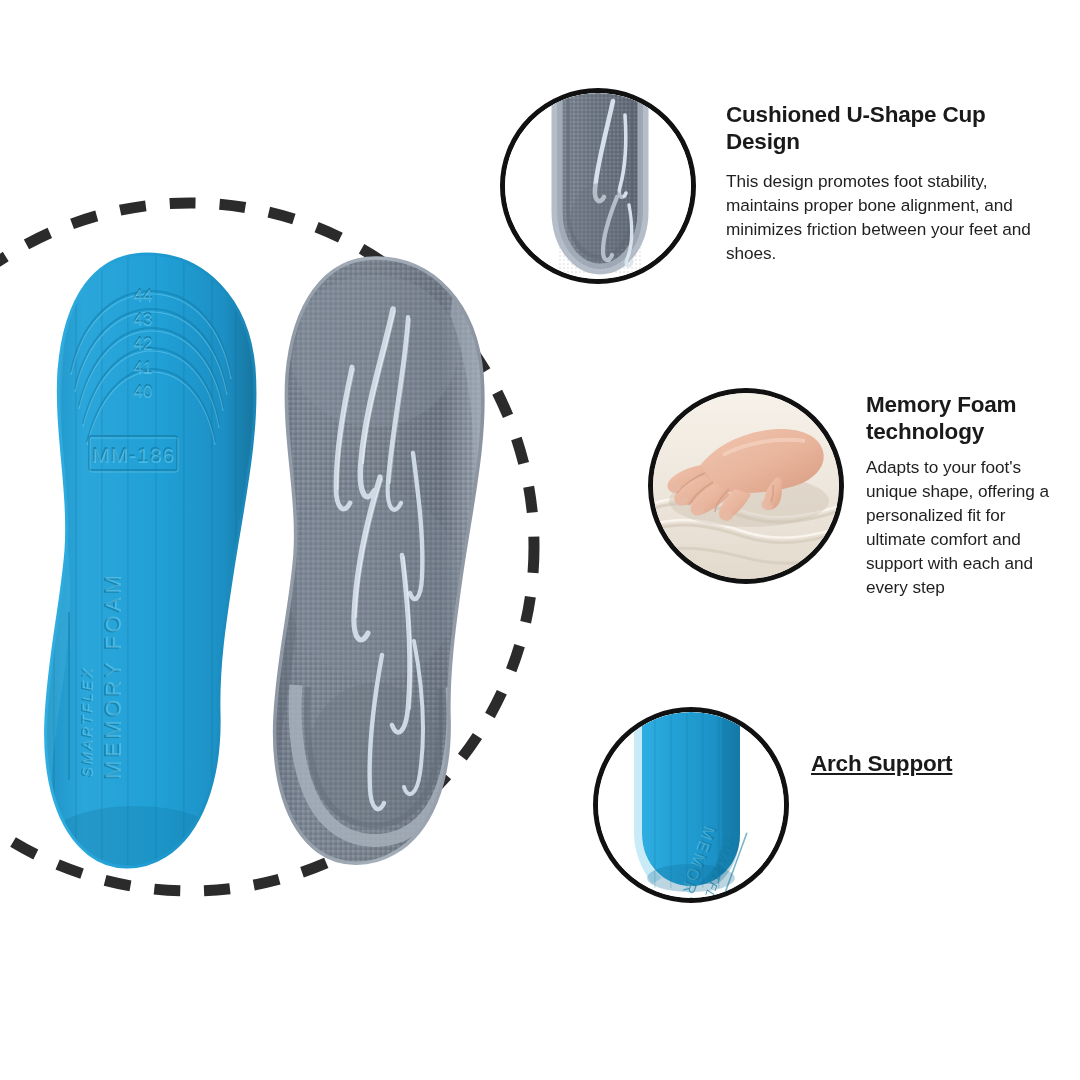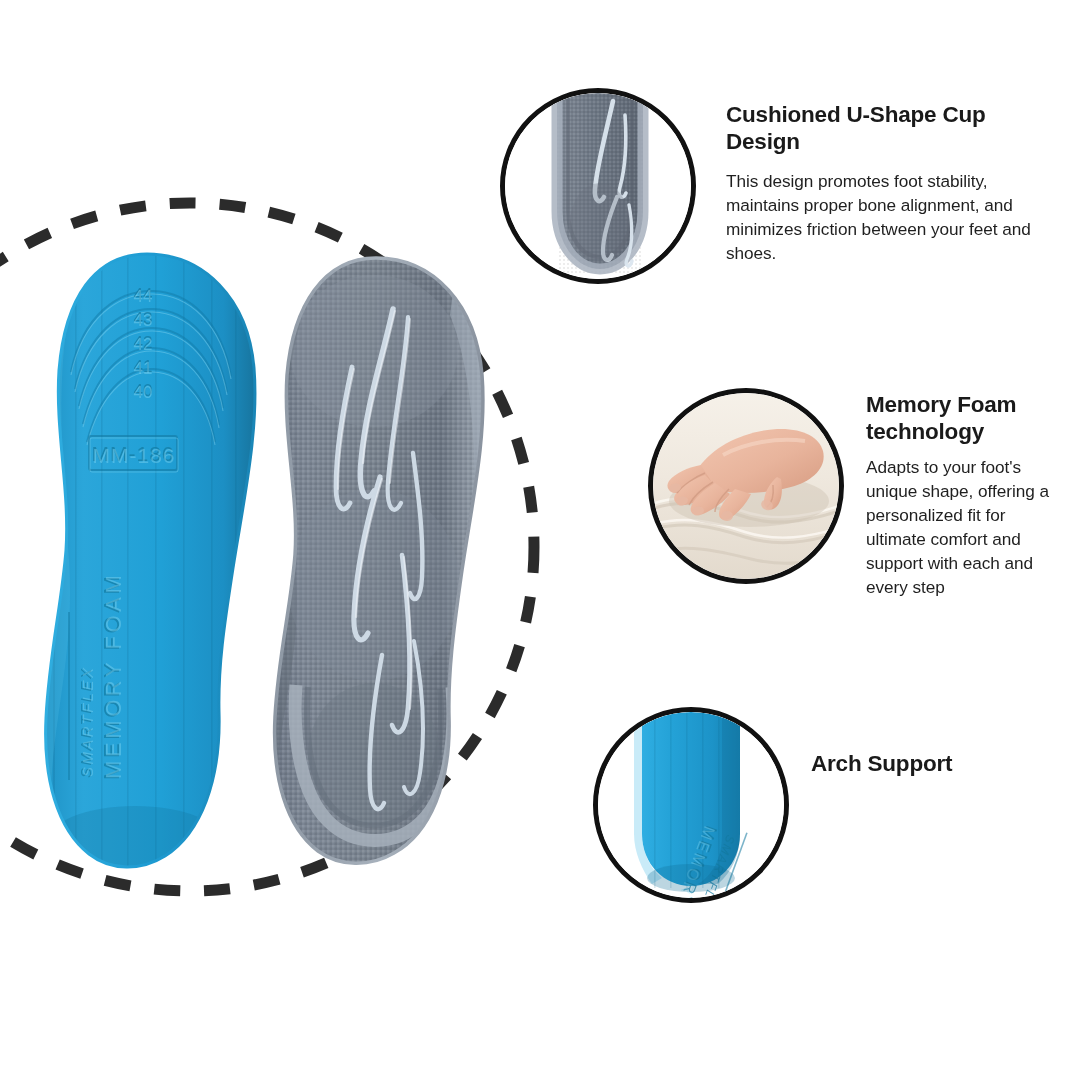--- a/index.html
+++ b/index.html
@@ -95,21 +95,21 @@
     color: #1f1f1f;
     line-height: 1.40;
     letter-spacing: -0.05px;
   }
 
   #feature-row-0 .feature-text { width: 340px; padding-top: 14px; padding-left: 30px; }
   #feature-row-1 .feature-text { width: 214px; padding-top: 4px; padding-left: 22px; }
   #feature-row-2 .feature-text { width: 268px; padding-top: 44px; padding-left: 22px; }
 
   #feature-row-1 .feature-title { margin-bottom: 10px; }
-  #feature-row-2 .feature-title { margin-bottom: 20px; }
+  #feature-row-2 .feature-title { margin-bottom: 20px; text-decoration: underline; }
 
   .hidden-text { position: absolute; width: 1px; height: 1px; overflow: hidden; opacity: 0; }
 </style>
 </head>
 <body>
 
 <div id="page">
 
   <div id="product-stage">
 

